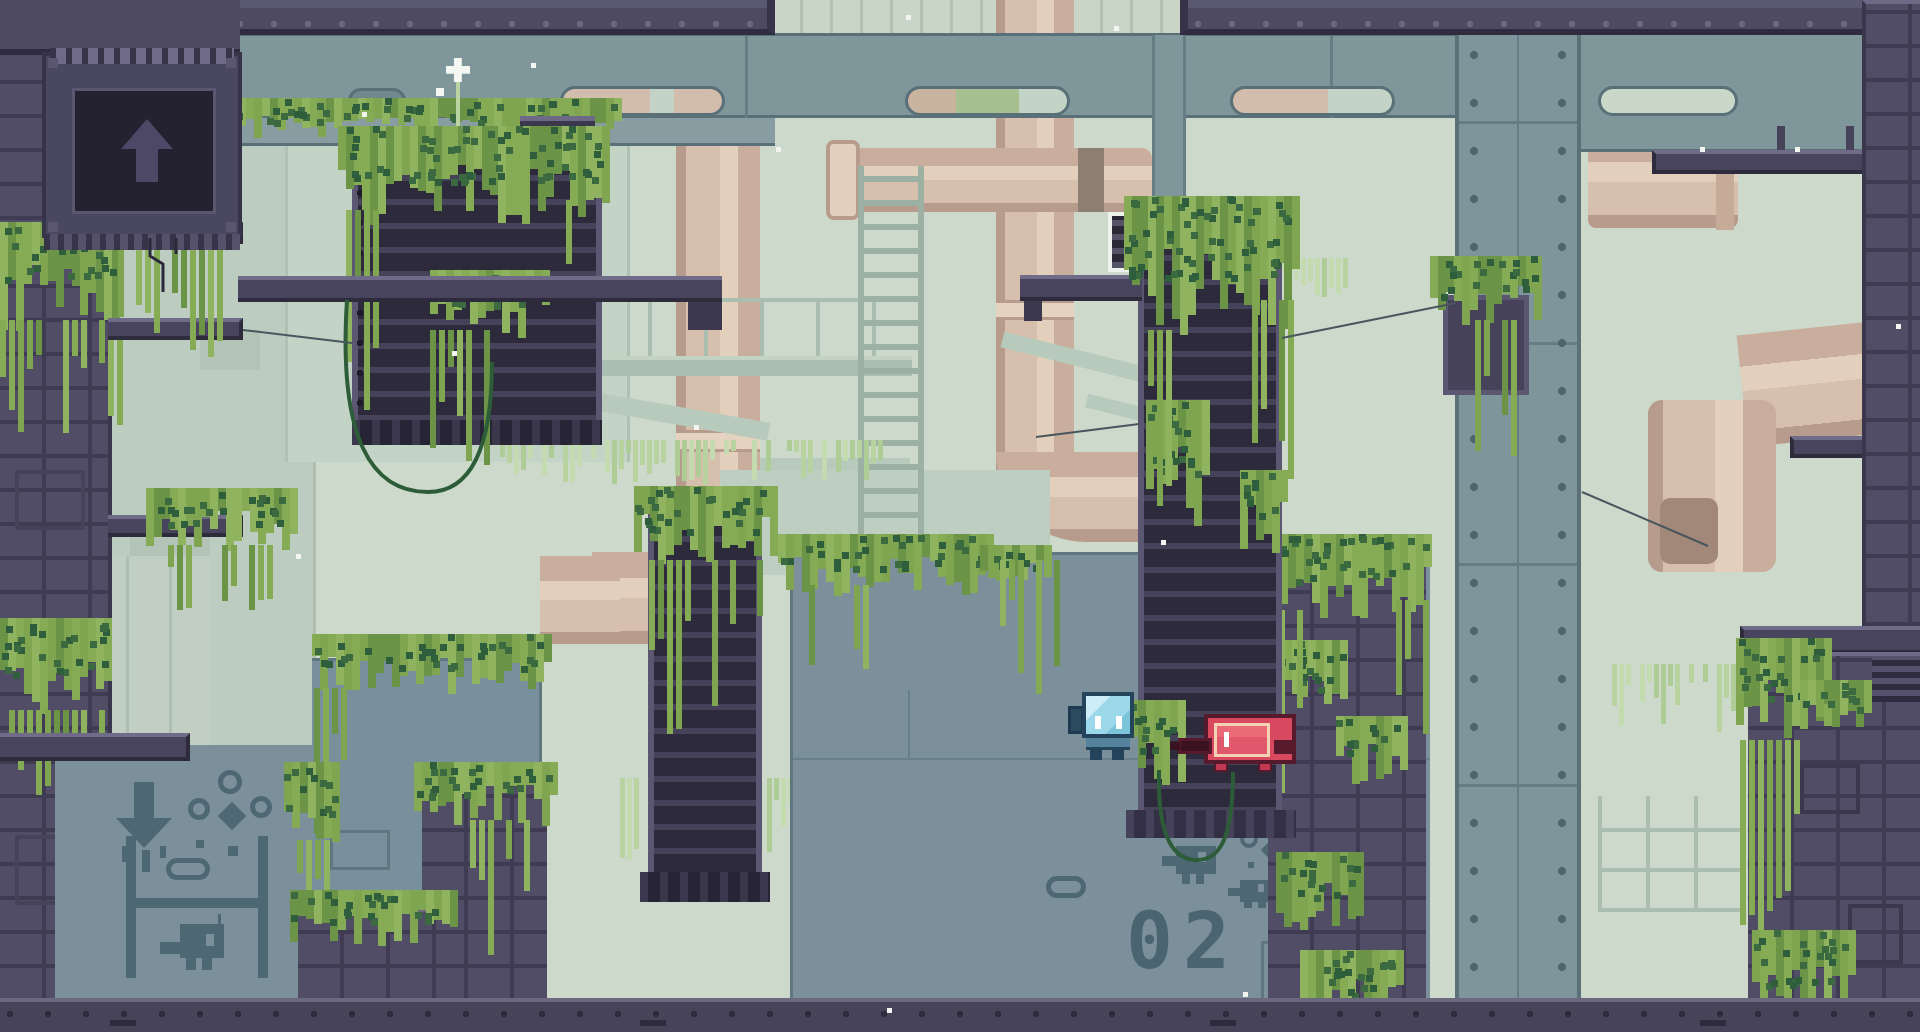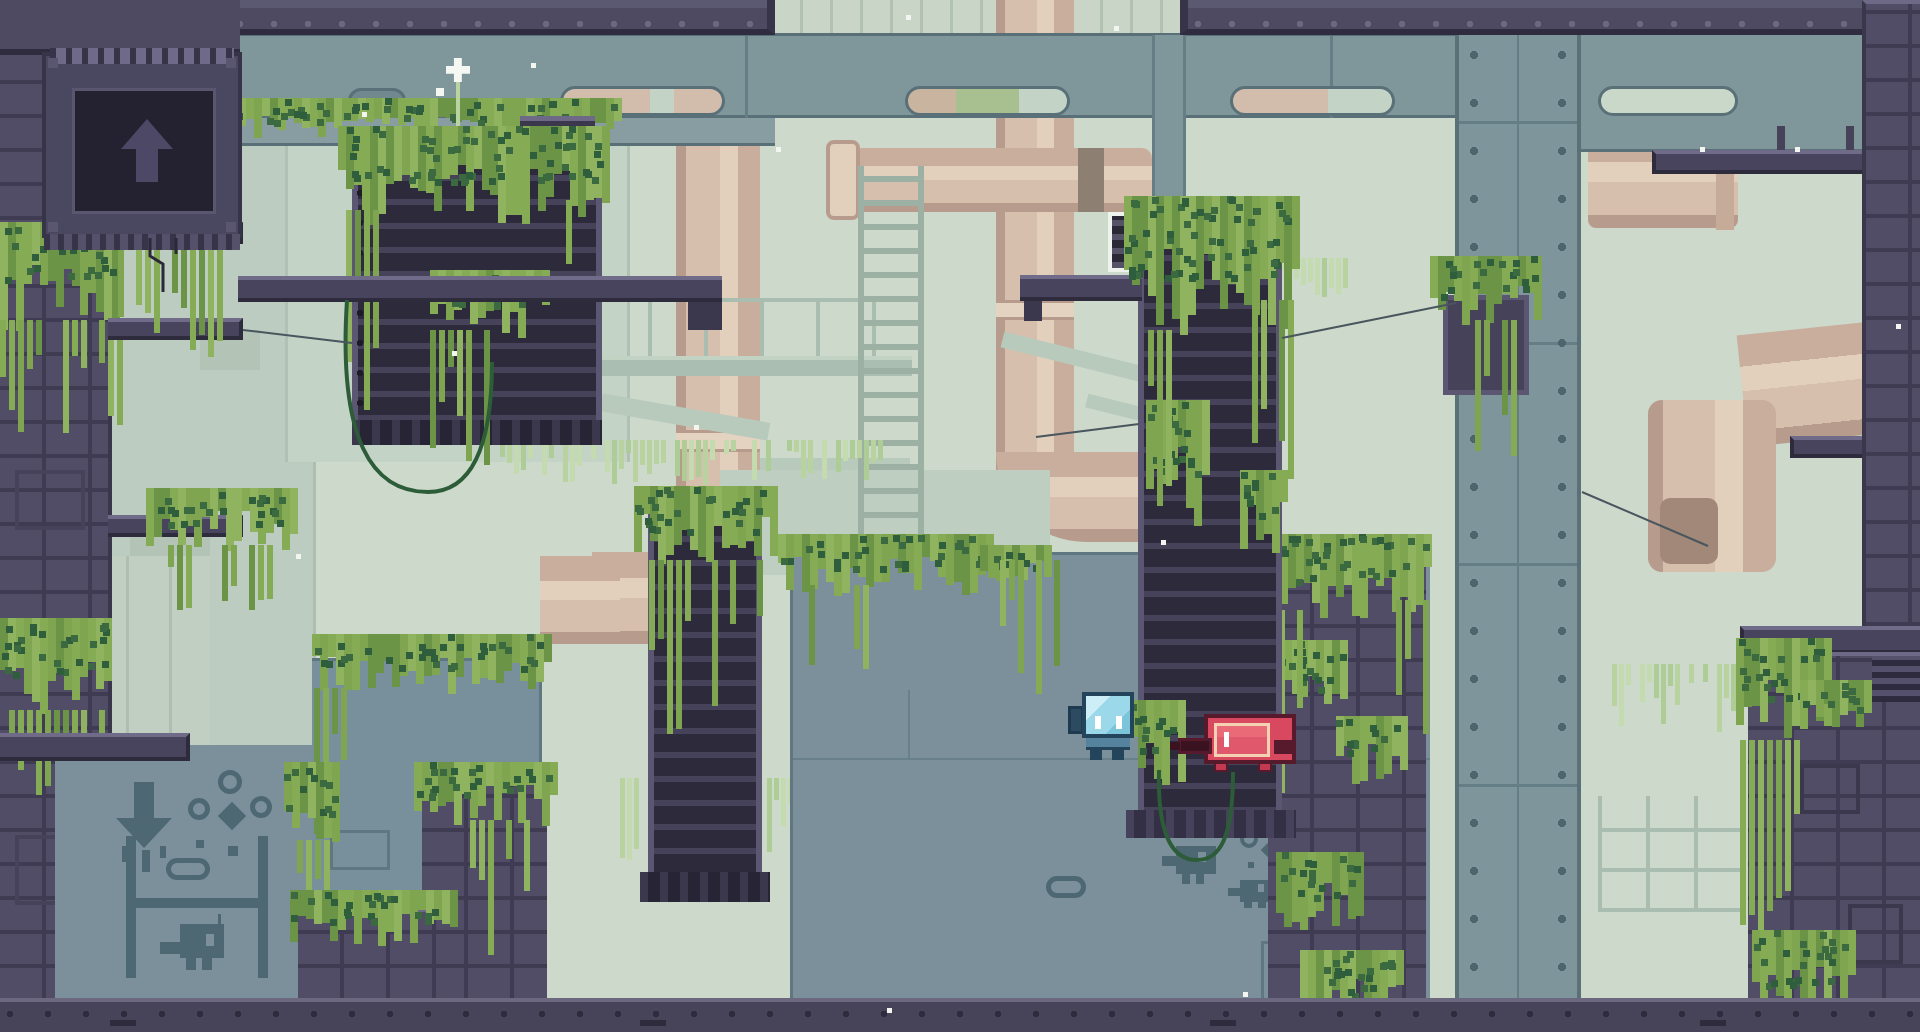--- a/index.html
+++ b/index.html
@@ -1116,20 +1116,21 @@
   </div>
   <div class="a" style="left:1228px;top:874px;width:70px;height:34px;">
     <div class="a mark" style="left:12px;top:6px;width:30px;height:22px;"></div>
     <div class="a mark" style="left:0;top:14px;width:14px;height:8px;"></div>
     <div class="a mark" style="left:16px;top:28px;width:8px;height:6px;"></div>
     <div class="a mark" style="left:30px;top:28px;width:8px;height:6px;"></div>
     <div class="a" style="left:30px;top:10px;width:6px;height:8px;background:#7b909b;"></div>
     <div class="a markb" style="left:54px;top:2px;width:12px;height:12px;border-width:3px;"></div>
   </div>
 
+  <div class="a label02" style="left:1126px;top:896px;width:160px;height:84px;">02</div>
   <div class="a dust" style="left:1243px;top:992px;"></div>
 
   <div class="a" style="left:1198px;top:748px;width:136px;height:20px;background:#3b384e;border-top:4px solid #6e6a86;"></div>
   <div class="a" style="left:1208px;top:768px;width:14px;height:22px;background:#3b384e;"></div>
   <div class="a" style="left:1300px;top:768px;width:14px;height:22px;background:#3b384e;"></div>
 
   <div class="a" style="left:1330px;top:540px;width:92px;height:18px;background:#3b384e;"></div>
   <div class="a brick" style="left:1268px;top:552px;width:158px;height:480px;"></div>
   <div class="a moss" style="left:1256px;top:534px;width:176px;height:86px;">
       <i style="left: 0px; top: 0px; width: 8px; height: 73px; background: rgb(143, 179, 94);"></i>

